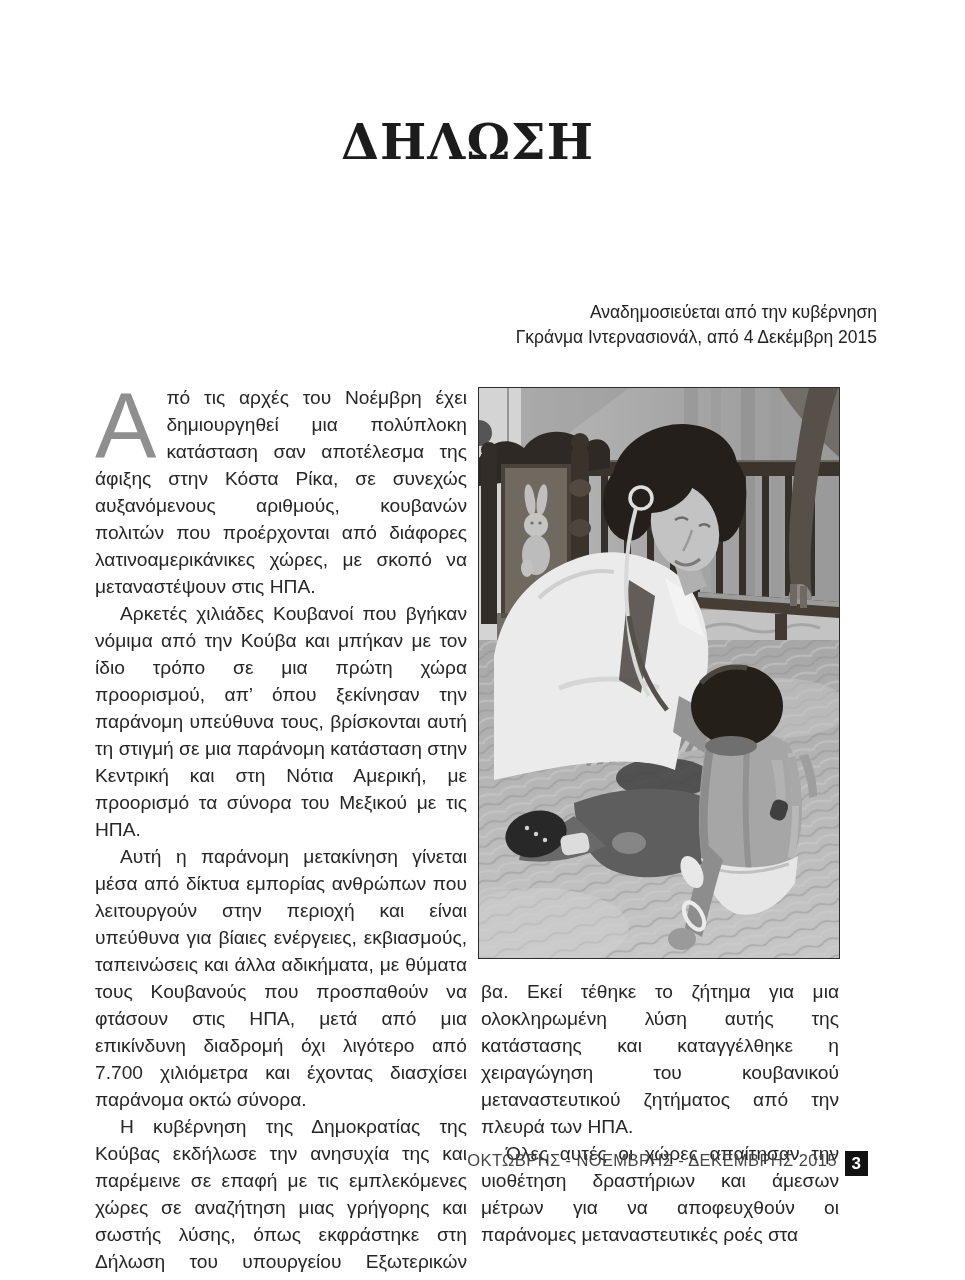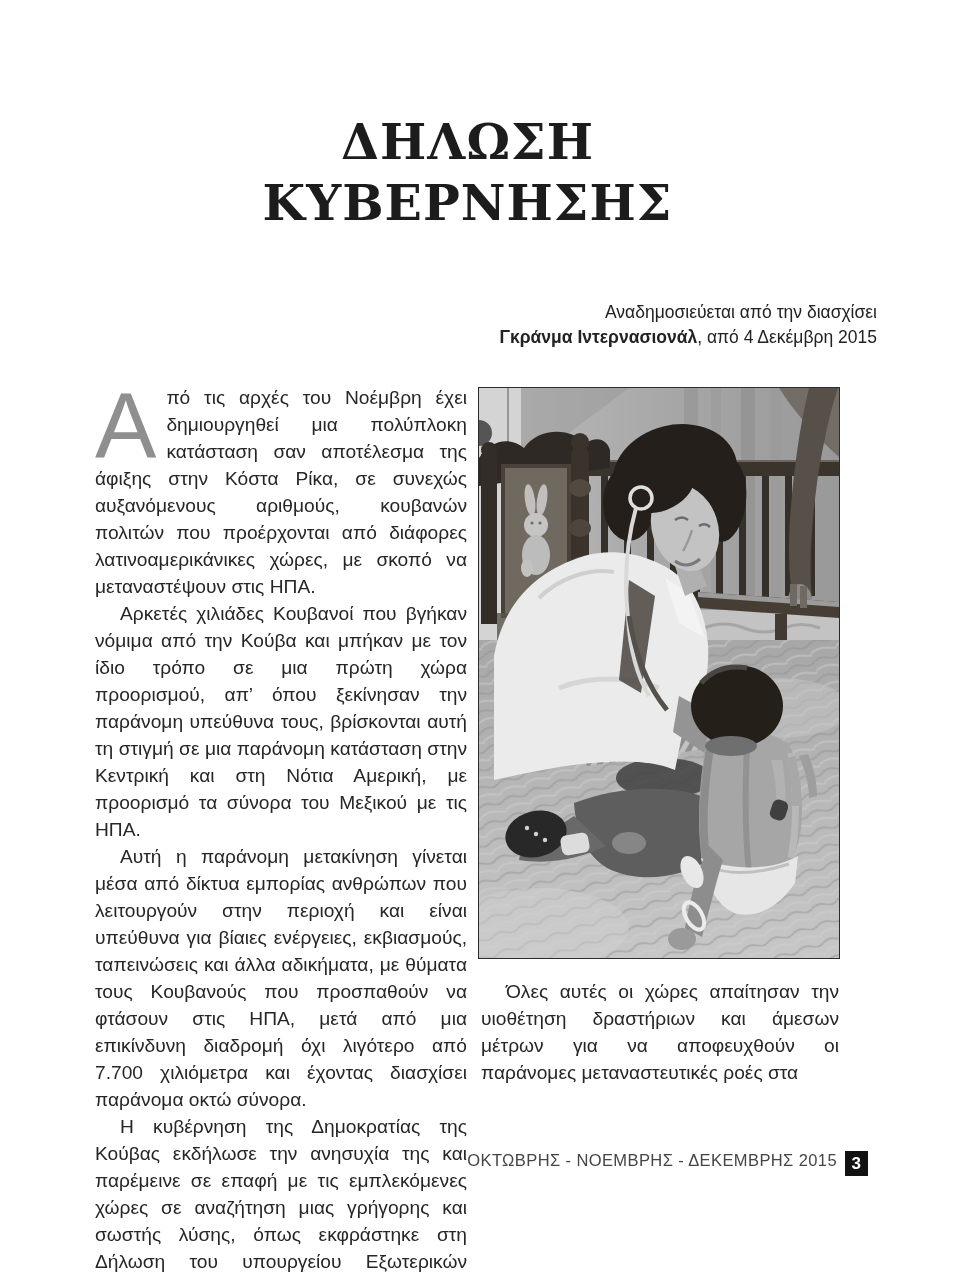--- a/index.html
+++ b/index.html
@@ -7,21 +7,21 @@
         font-family:"Liberation Sans",sans-serif;color:#2b2b2b;padding-left:34px;}
 
   
   #title{position:absolute;left:95px;top:112px;width:745px;text-align:center;
          font-family:"DejaVu Serif",serif;font-weight:bold;color:#1c1c1c;
          font-size:49px;line-height:61px;letter-spacing:1px;}
 
   
   #subtitle{position:absolute;right:122px;top:300px;text-align:right;
             font-size:17.5px;line-height:25px;color:#222;}
-  #subtitle .b{font-weight:bold;}
+  #subtitle .b{font-weight:normal;}
 
   
   .col{position:absolute;font-size:19.2px;line-height:27px;text-align:justify;color:#262626;}
   #col-left{left:95px;top:384px;width:372px;}
   #col-right{left:481px;top:978px;width:358px;}
   .col p{margin:0;}
   .col p.indent{text-indent:25px;}
   #dropcap{float:left;font-size:92px;line-height:74px;margin:5px 10px 0 0;
            color:#8f8f8f;font-weight:normal;}
 
@@ -37,25 +37,24 @@
             background:#121212;color:#ffffff;font-weight:bold;font-size:17px;
             line-height:25px;text-align:center;}
 </style>
 </head>
 <body>
 
 <div id="page">
 
   <div id="title">
     <div>ΔΗΛΩΣΗ</div>
-    <div>ΚΥΒΕΡΝΗΣΗΣ</div>
   </div>
 
   <div id="subtitle">
-    <div>Αναδημοσιεύεται από την διασχίσει</div>
+    <div>Αναδημοσιεύεται από την κυβέρνηση</div>
     <div><span class="b">Γκράνμα Ιντερνασιονάλ</span><span>, από 4 Δεκέμβρη 2015</span></div>
   </div>
 
   <div id="col-left" class="col">
     <p><span id="dropcap">Α</span><span>πό τις αρχές του Νοέμβρη έχει δημιουργηθεί μια πολύπλοκη κατάσταση σαν αποτέλεσμα της άφιξης στην Κόστα Ρίκα, σε συνεχώς αυξανόμενους αριθμούς, κουβανών πολιτών που προέρχονται από διάφορες λατινοαμερικάνικες χώρες, με σκοπό να μεταναστέψουν στις ΗΠΑ.</span></p>
     <p class="indent">Αρκετές χιλιάδες Κουβανοί που βγήκαν νόμιμα από την Κούβα και μπήκαν με τον ίδιο τρόπο σε μια πρώτη χώρα προορισμού, απ’ όπου ξεκίνησαν την παράνομη υπεύθυνα τους, βρίσκονται αυτή τη στιγμή σε μια παράνομη κατάσταση στην Κεντρική και στη Νότια Αμερική, με προορισμό τα σύνορα του Μεξικού με τις ΗΠΑ.</p>
     <p class="indent">Αυτή η παράνομη μετακίνηση γίνεται μέσα από δίκτυα εμπορίας ανθρώπων που λειτουργούν στην περιοχή και είναι υπεύθυνα για βίαιες ενέργειες, εκβιασμούς, ταπεινώσεις και άλλα αδικήματα, με θύματα τους Κουβανούς που προσπαθούν να φτάσουν στις ΗΠΑ, μετά από μια επικίνδυνη διαδρομή όχι λιγότερο από 7.700 χιλιόμετρα και έχοντας διασχίσει παράνομα οκτώ σύνορα.</p>
     <p class="indent">Η κυβέρνηση της Δημοκρατίας της Κούβας εκδήλωσε την ανησυχία της και παρέμεινε σε επαφή με τις εμπλεκόμενες χώρες σε αναζήτηση μιας γρήγορης και σωστής λύσης, όπως εκφράστηκε στη Δήλωση του υπουργείου Εξωτερικών Σχέσεων στις 18 Νοέμβρη.</p>
 
   </div>
@@ -224,20 +223,21 @@
       <g>
         <path d="M292,372 C296,388 298,404 297,418 L306,420 C307,404 306,388 303,372 Z" fill="#b2b2b2"></path>
         <path d="M306,370 C311,386 314,402 313,418 L322,418 C323,400 320,384 316,368 Z" fill="#a8a8a8"></path>
         <path d="M320,368 C326,382 330,396 330,410 L338,408 C338,392 334,378 329,366 Z" fill="#9e9e9e"></path>
         <rect x="292" y="412" width="16" height="20" rx="6" fill="#3f3f3f" transform="rotate(18 300 422)"></rect>
       </g>
     </svg>
   </figure>
 
   <div id="col-right" class="col">
+    <p>βα. Εκεί τέθηκε το ζήτημα για μια ολοκληρωμένη λύση αυτής της κατάστασης και καταγγέλθηκε η χειραγώγηση του κουβανικού μεταναστευτικού ζητήματος από την πλευρά των ΗΠΑ.</p>
     <p class="indent">Όλες αυτές οι χώρες απαίτησαν την υιοθέτηση δραστήριων και άμεσων μέτρων για να αποφευχθούν οι παράνομες μεταναστευτικές ροές στα</p>
   </div>
 
   <div id="footer">
     <span>ΟΚΤΩΒΡΗΣ - ΝΟΕΜΒΡΗΣ - ΔΕΚΕΜΒΡΗΣ 2015</span>
     <span id="page-num">3</span>
   </div>
 
 </div>
 

